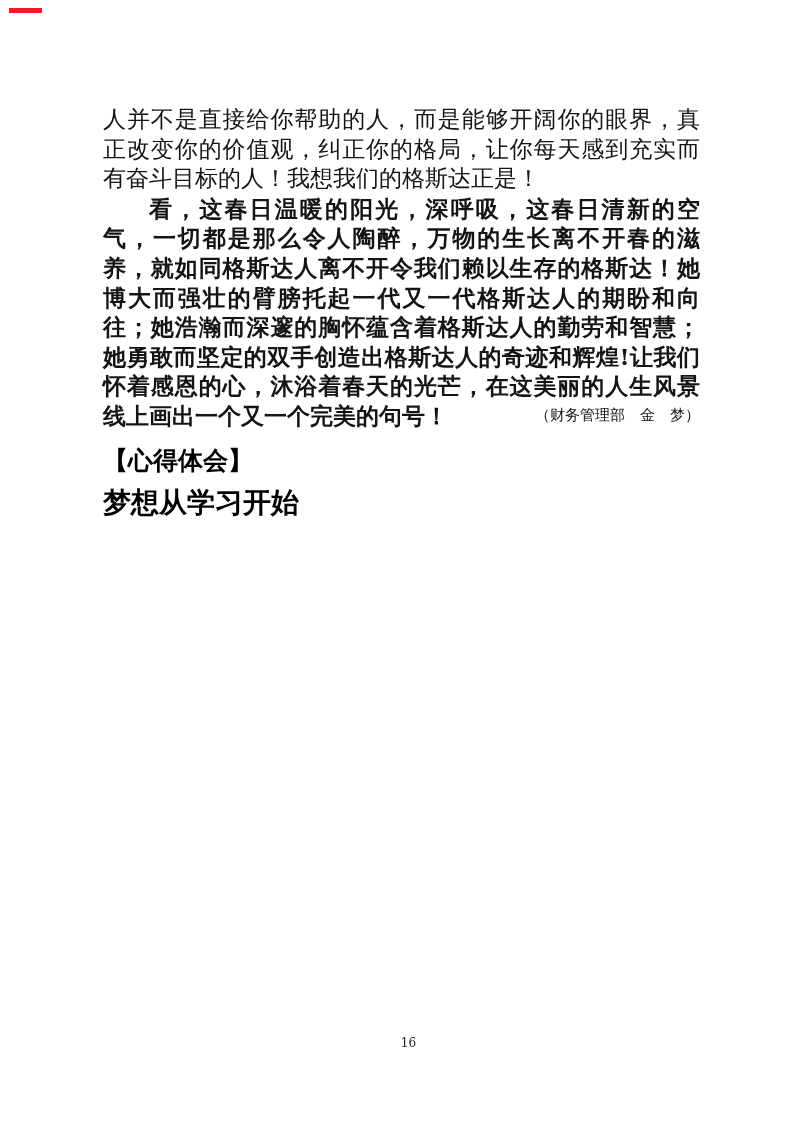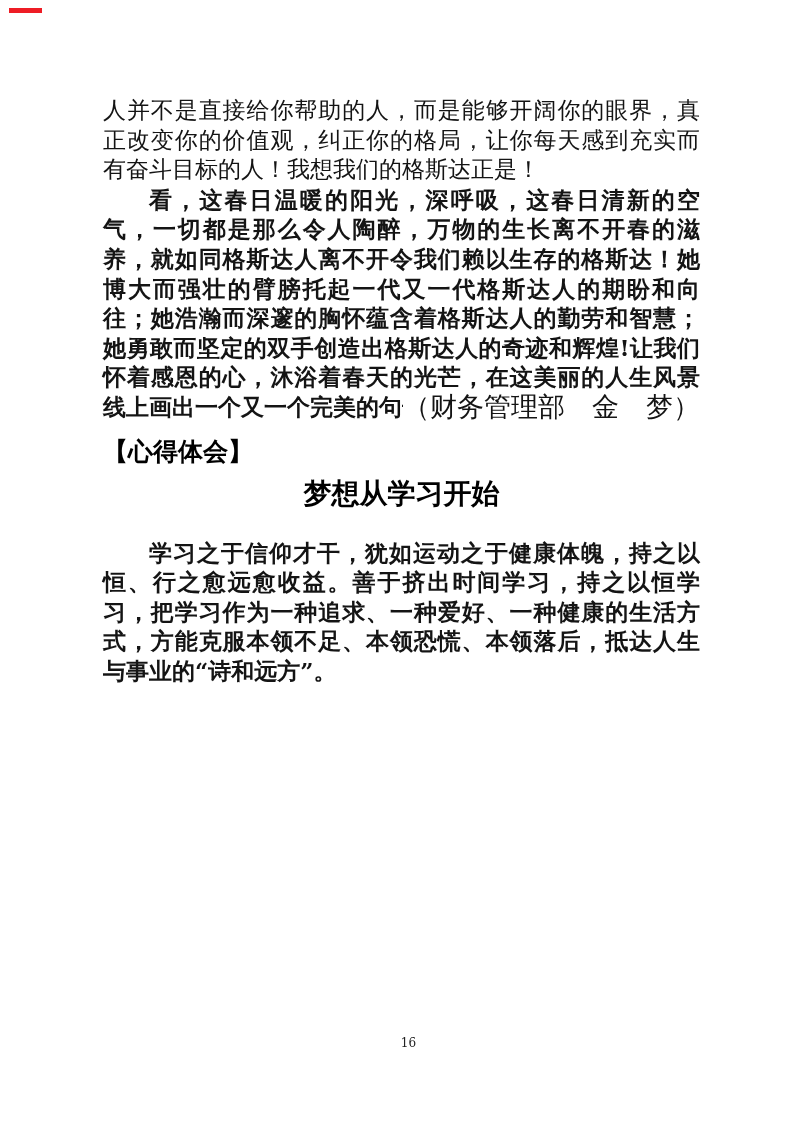--- a/index.html
+++ b/index.html
@@ -20,21 +20,21 @@
   .red-mark {
     position: absolute;
     left: 9px;
     top: 8px;
     width: 33px;
     height: 5px;
   }
   .content {
     position: absolute;
     left: 103px;
-    top: 96px;
+    top: 105px;
     width: 597px;
   }
   .body-text {
     margin: 0;
     font-size: 23px;
     line-height: 29.6px;
     text-align: justify;
     text-justify: inter-ideograph;
     letter-spacing: 0;
   }
@@ -42,37 +42,36 @@
     text-indent: 2em;
     font-weight: bold;
   }
   .p2-wrap {
     position: relative;
   }
   .attribution {
     position: absolute;
     right: 0;
     bottom: 0;
-    font-size: 27px;
+    font-size: 15px;
     line-height: 29.6px;
     white-space: nowrap;
     background: #ffffff;
   }
   .section-header {
     margin: 14px 0 0 0;
     font-size: 25px;
     font-weight: bold;
     line-height: 31px;
     color: #000000;
   }
   .article-title {
     margin: 9px 0 26px 0;
     font-size: 28px;
     font-weight: bold;
-    text-align: center;
     line-height: 36px;
     color: #000000;
     font-family: "DejaVu Sans", "Liberation Sans", sans-serif;
   }
   .page-number {
     position: absolute;
     top: 1033px;
     left: 12px;
     width: 100%;
     text-align: center;
@@ -95,20 +94,19 @@
     <div class="p2-wrap">
       <p class="body-text indent">看，这春日温暖的阳光，深呼吸，这春日清新的空气，一切都是那么令人陶醉，万物的生长离不开春的滋养，就如同格斯达人离不开令我们赖以生存的格斯达！她博大而强壮的臂膀托起一代又一代格斯达人的期盼和向往；她浩瀚而深邃的胸怀蕴含着格斯达人的勤劳和智慧；她勇敢而坚定的双手创造出格斯达人的奇迹和辉煌!让我们怀着感恩的心，沐浴着春天的光芒，在这美丽的人生风景线上画出一个又一个完美的句号！</p>
       <span class="attribution">（财务管理部　金　梦）</span>
     </div>
 
     <h2 class="section-header">【心得体会】</h2>
 
     <h1 class="article-title">梦想从学习开始</h1>
 
 
-    <p class="body-text indent">学习之于信仰才干，犹如运动之于健康体魄，持之以恒、行之愈远愈收益。善于挤出时间学习，持之以恒学习，把学习作为一种追求、一种爱好、一种健康的生活方式，方能克服本领不足、本领恐慌、本领落后，抵达人生与事业的“诗和远方”。</p>
 
 
   </div>
 
   <div class="page-number">16</div>
 
 </div>
 
 </body></html>

